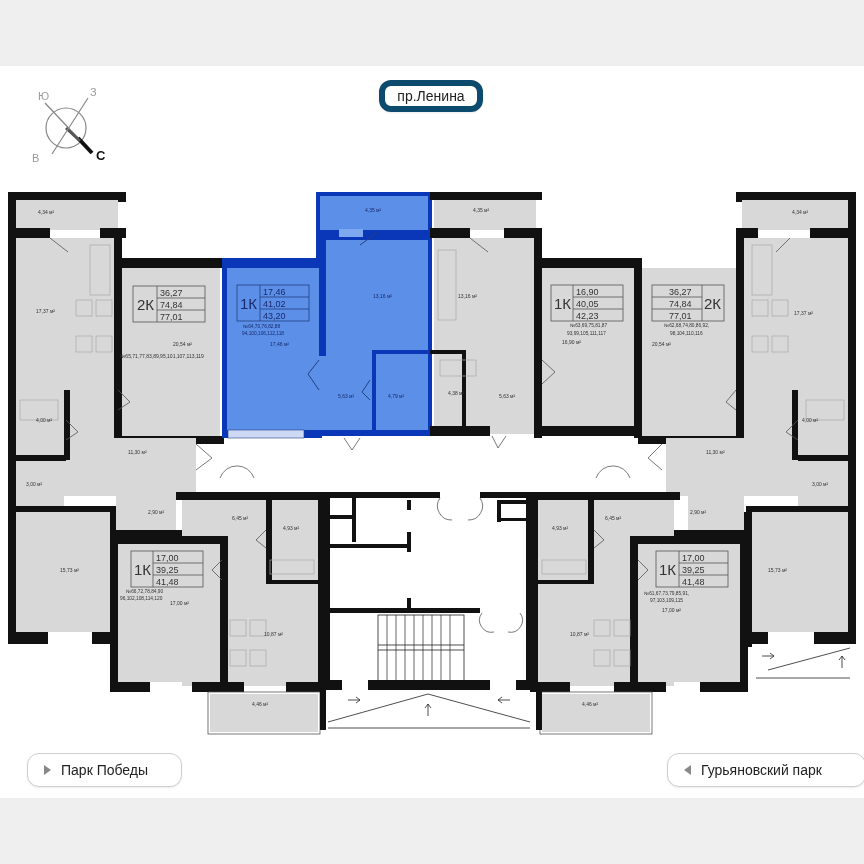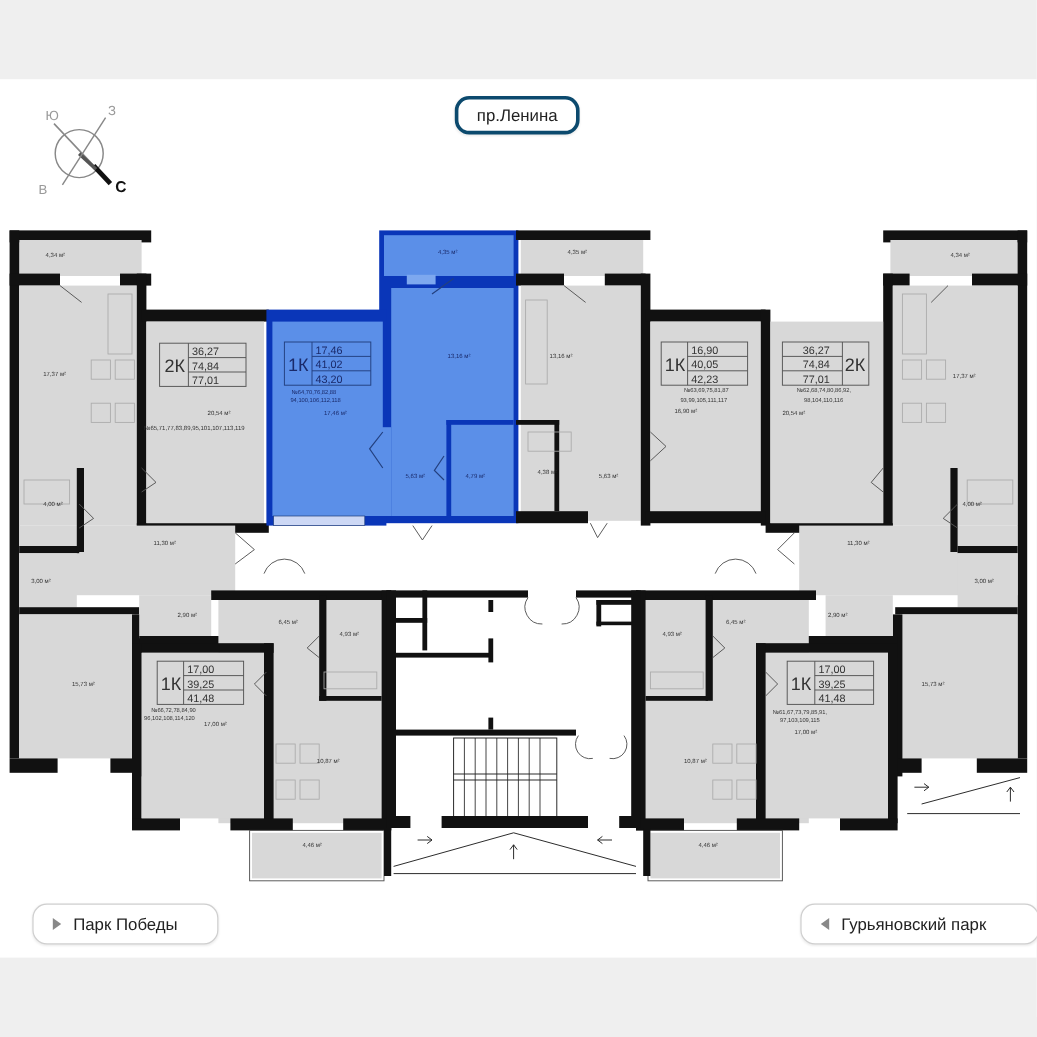--- a/index.html
+++ b/index.html
@@ -8,21 +8,21 @@
       background: #efefef;
       font-family: "Liberation Sans", sans-serif;
       position: relative;
     }
     .canvas {
       position: absolute; left: 0; top: 66px; width: 864px; height: 732px;
       background: #ffffff;
     }
     .street-chip {
       position: absolute; left: 379px; top: 80px; width: 104px; height: 32px;
-      border: 3px solid #0c4a6e; border-radius: 12px; background: #fff;
+      border: 6px solid #0c4a6e; border-radius: 12px; background: #fff;
       box-shadow: 0 1px 2px rgba(0,0,0,0.08);
       display: flex; align-items: center; justify-content: center;
       font-size: 14px; color: #222; box-sizing: border-box;
     }
     .nav-chip {
       position: absolute; height: 34px; top: 753px;
       border: 1px solid #cfcfcf; border-radius: 12px; background: #fff;
       box-shadow: 0 1px 2px rgba(0,0,0,0.08);
       display: flex; align-items: center; gap: 10px; padding: 0 12px 0 16px;
       font-size: 14px; color: #222; box-sizing: border-box; cursor: pointer; margin-left: 14px;

